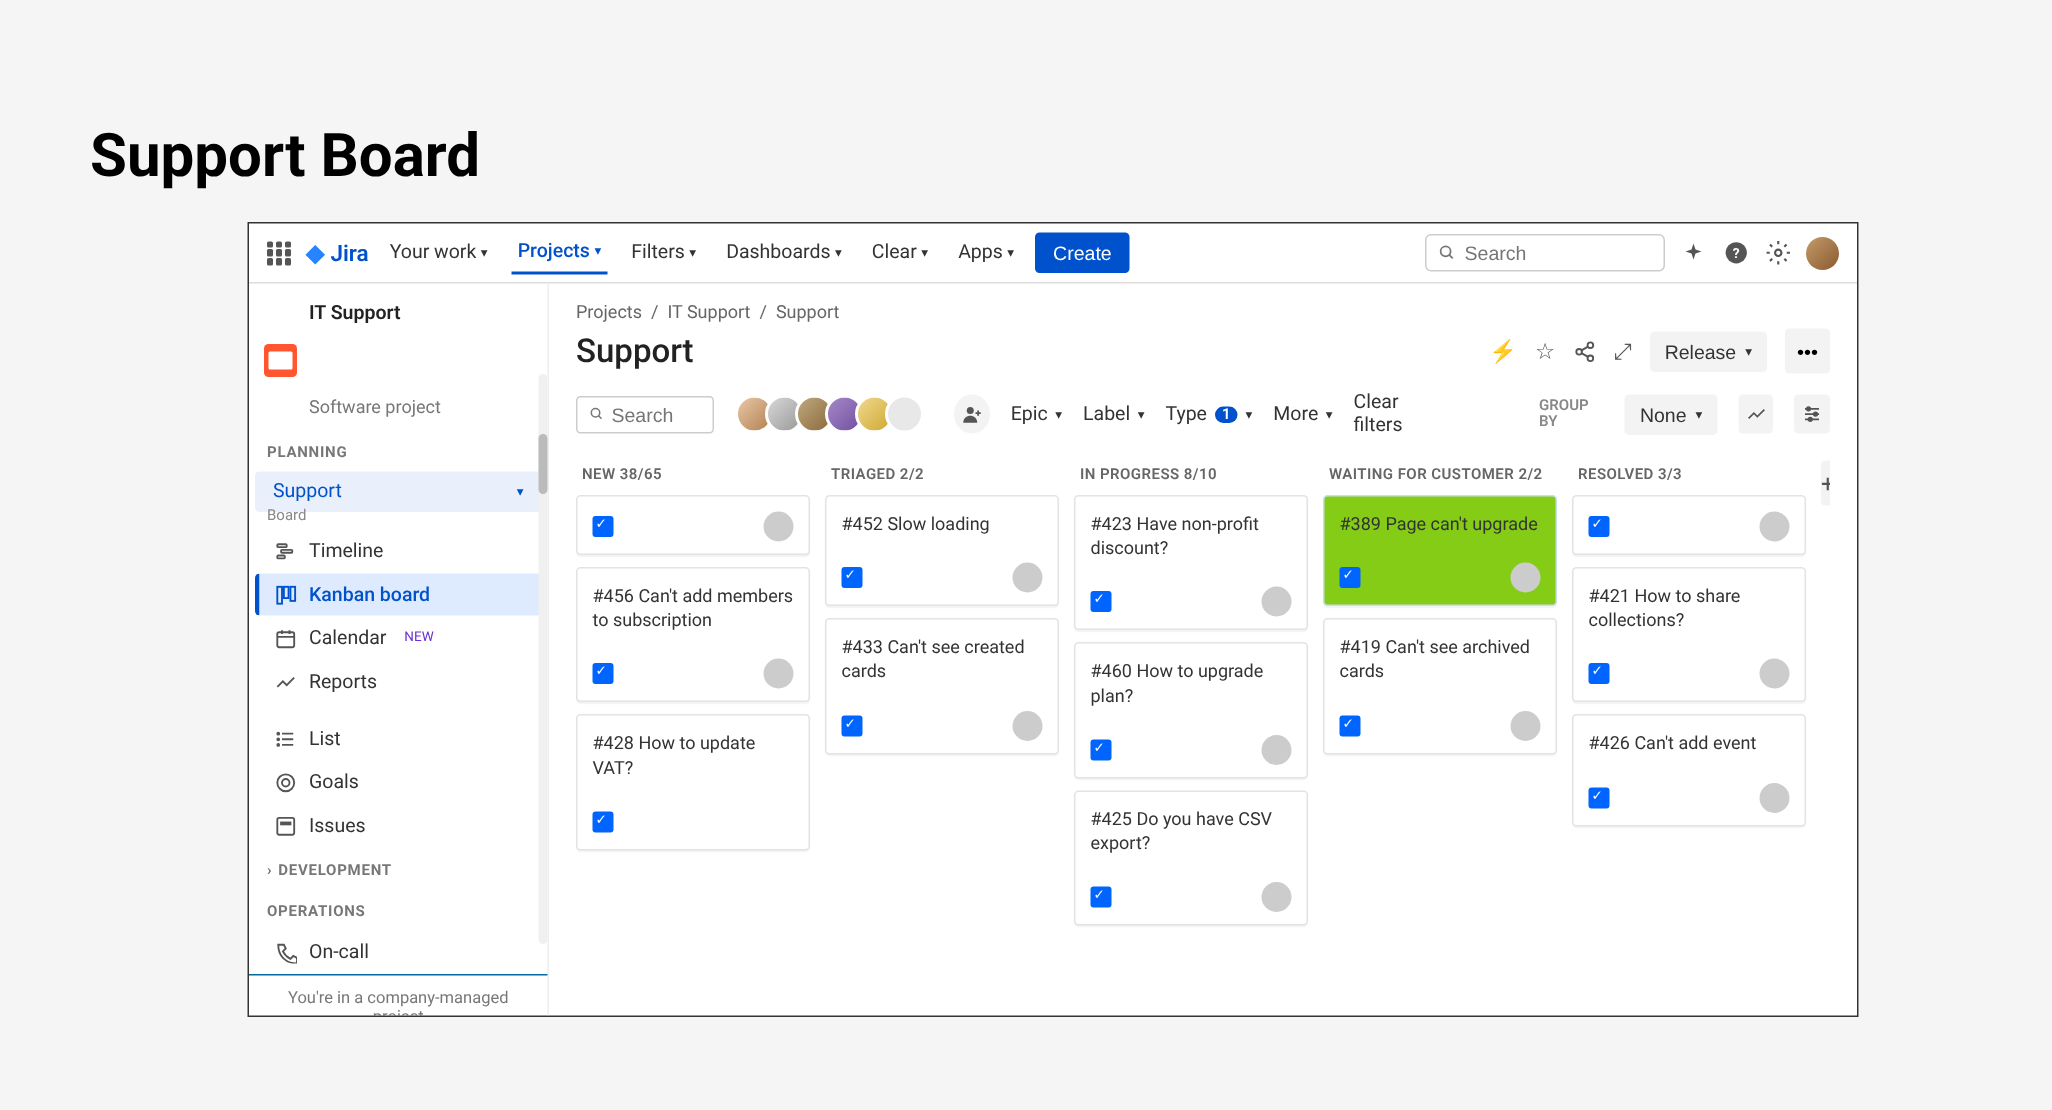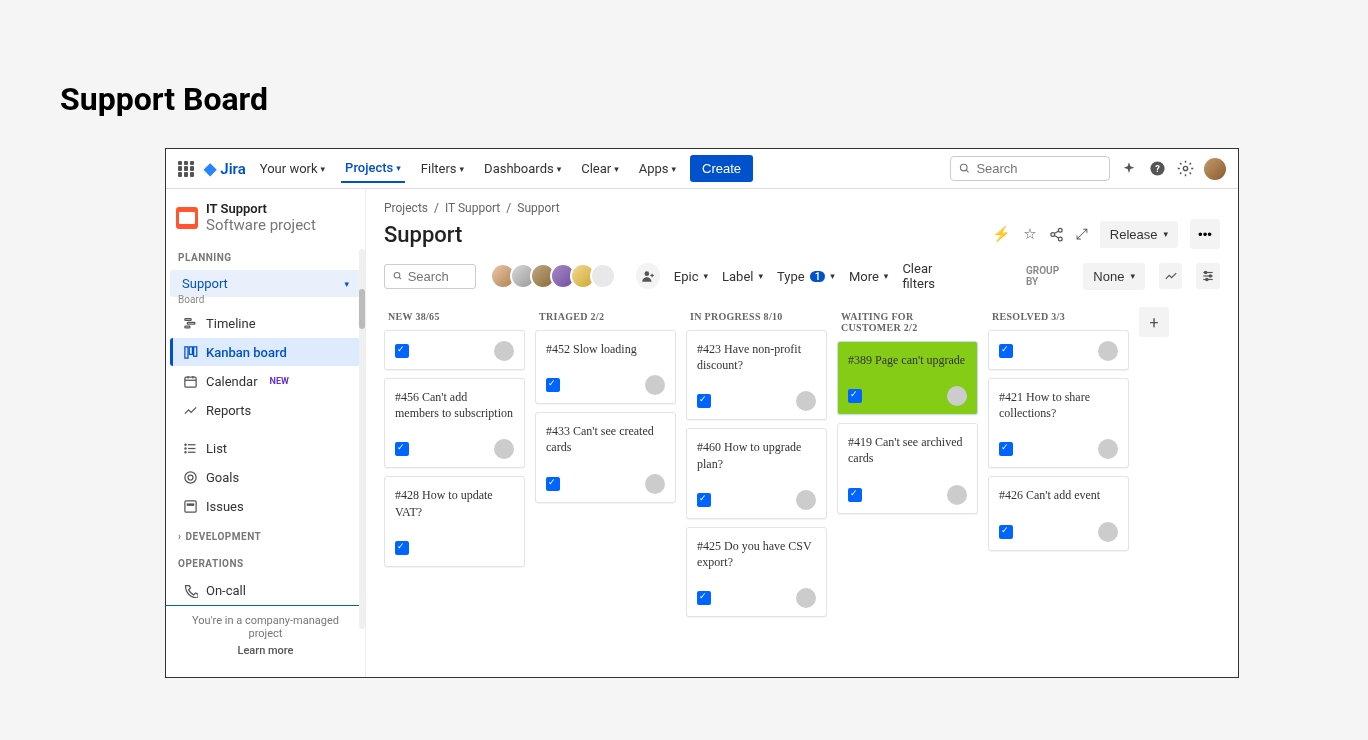--- a/index.html
+++ b/index.html
@@ -1,17 +1,17 @@
 <!DOCTYPE html>
 <html><head>
 <meta charset="utf-8">
 <style>
 * { box-sizing: border-box; margin: 0; padding: 0; }
 body { font-family: -apple-system, BlinkMacSystemFont, "Segoe UI", Roboto, Arial, sans-serif; background: #f5f5f5; width: 1368px; height: 740px; overflow: hidden; }
-.outer-title { font-size: 32px; font-weight: 700; color: #000; padding: 80px 0 20px 60px; }
+.outer-title { font-size: 40px; font-weight: 700; color: #000; padding: 80px 0 20px 60px; }
 .app-frame { position: absolute; top: 148px; left: 165px; width: 1074px; height: 530px; background: #fff; border: 1px solid #333; overflow: hidden; }
 
 
 .topnav { display: flex; align-items: center; height: 40px; border-bottom: 1px solid #ddd; padding: 0 12px; gap: 10px; }
 .grid-icon { width: 16px; height: 16px; display: grid; grid-template: repeat(3,1fr)/repeat(3,1fr); gap: 1.5px; }
 .grid-icon span { background: #555; border-radius: 1px; }
 .jira-logo { color: #0052cc; font-weight: 600; font-size: 15px; display: flex; align-items: center; gap: 4px; }
 .jira-mark { color: #2684ff; font-size: 16px; }
 .nav-item { font-size: 13px; color: #333; cursor: pointer; display: flex; align-items: center; gap: 3px; padding: 6px 4px; }
 .nav-item.active { color: #0052cc; border-bottom: 2px solid #0052cc; font-weight: 500; }
@@ -25,30 +25,30 @@
 
 
 .body-row { display: flex; height: calc(100% - 40px); }
 .sidebar { width: 200px; border-right: 1px solid #eee; overflow-y: auto; position: relative; }
 .sidebar-scroll { position: absolute; right: 0; top: 60px; width: 6px; height: 380px; background: #f0f0f0; border-radius: 3px; }
 .sidebar-thumb { width: 6px; height: 40px; background: #bbb; border-radius: 3px; margin-top: 40px; }
 .project-head { display: flex; align-items: center; gap: 8px; padding: 12px 10px 8px; }
 .proj-icon { width: 22px; height: 22px; background: #ff5630; border-radius: 3px; position: relative; }
 .proj-icon::after { content:''; position:absolute; inset: 5px 3px 5px 3px; background:#fff; border-radius:1px; }
 .proj-name { font-size: 13px; font-weight: 600; color: #222; }
-.proj-sub { font-size: 15px; color: #777; }
+.proj-sub { font-size: 12px; color: #777; margin-top: 48px; }
 .section-label { font-size: 10px; font-weight: 700; color: #777; letter-spacing: .5px; padding: 10px 12px 6px; }
 .side-item { display: flex; align-items: center; gap: 8px; padding: 6px 12px; font-size: 13px; color: #333; cursor: pointer; border-radius: 3px; margin: 1px 4px; }
 .side-item.sel-parent { background: #e9f0fb; color: #0052cc; justify-content: space-between; }
 .side-item.sel { background: #deebff; color: #0052cc; font-weight: 500; border-left: 3px solid #0052cc; padding-left: 9px; }
 .side-item .si-left { display: flex; align-items: center; gap: 8px; }
 .side-sub { font-size: 10px; color: #888; padding-left: 12px; margin-top: -4px; margin-bottom: 4px; }
 .si-icon { width: 16px; height: 16px; display: flex; align-items: center; justify-content: center; color: #555; }
 .side-item.sel .si-icon, .side-item.sel-parent .si-icon { color: #0052cc; }
-.new-badge { background: transparent; color: #6b2fd6; font-size: 9px; font-weight: 700; margin-left: 4px; }
+.new-badge { background: transparent; color: #6b2fd6; font-size: 9px; font-weight: 400; margin-left: 4px; }
 .sidebar-footer { border-top: 1px solid #0369a1; padding: 8px 10px; font-size: 11px; color: #777; text-align: center; }
 .sidebar-footer .lm { color: #555; font-weight: 500; display: block; margin-top: 4px; }
 
 
 .main { flex: 1; padding: 12px 18px; overflow: hidden; display: flex; flex-direction: column; }
 .crumbs { font-size: 12px; color: #666; display: flex; gap: 6px; }
 .page-head { display: flex; align-items: center; justify-content: space-between; margin: 4px 0 12px; }
 .page-title { font-size: 22px; font-weight: 500; color: #222; }
 .head-actions { display: flex; align-items: center; gap: 12px; }
 .hi { color: #555; cursor: pointer; font-size: 15px; }
@@ -70,21 +70,21 @@
 .add-person { width: 26px; height: 26px; border-radius: 50%; background: #f3f3f3; display: flex; align-items: center; justify-content: center; margin-left: 6px; font-size: 13px; cursor: pointer; }
 .filter-drop { font-size: 13px; color: #333; cursor: pointer; display: flex; align-items: center; gap: 5px; }
 .badge-blue { background: #0052cc; color: #fff; border-radius: 8px; padding: 0 5px; font-size: 10px; font-weight: 600; min-width: 14px; text-align: center; }
 .clear-link { font-size: 13px; color: #333; cursor: pointer; }
 .tb-spacer { flex: 1; }
 .group-label { font-size: 10px; color: #888; font-weight: 600; margin-left: 36px; }
 .view-icon { width: 26px; height: 26px; background: #f3f3f3; border-radius: 3px; display: flex; align-items: center; justify-content: center; cursor: pointer; font-size: 13px; }
 
 
 .board { display: flex; gap: 10px; align-items: flex-start; overflow: hidden; }
-.col { width: 141px; flex-shrink: 0; font-family: Liberation Serif, serif; }
+.col { width: 156px; flex-shrink: 0; }
 .col-head { font-size: 10px; font-weight: 600; color: #666; padding: 6px 4px 8px; letter-spacing: .3px; }
 .card { background: #fff; border: 1px solid #e3e3e3; border-radius: 3px; padding: 10px 10px 8px; margin-bottom: 8px; box-shadow: 0 1px 1px rgba(0,0,0,.05); }
 .card.hl { background: #84cc16; border-color: #c8ddf5; }
 .card-title { font-size: 12px; color: #333; line-height: 1.35; margin-bottom: 18px; }
 .card-foot { display: flex; align-items: center; justify-content: space-between; }
 .task-ic { width: 14px; height: 14px; background: #0065ff; border-radius: 2px; position: relative; }
 .task-ic::after { content:'✓'; color:#fff; font-size:9px; position:absolute; top:0; left:2px; }
 .assignee { width: 20px; height: 20px; border-radius: 50%; background: #ccc; }
 .add-col { width: 30px; height: 30px; background: #f3f3f3; border-radius: 3px; display:flex; align-items:center; justify-content:center; color:#555; cursor:pointer; margin-top: 2px; }
 

